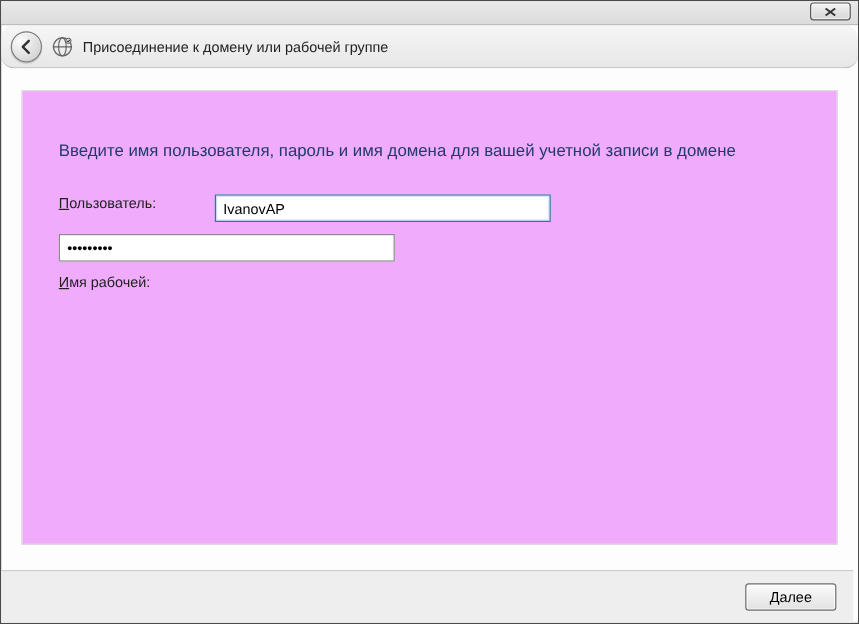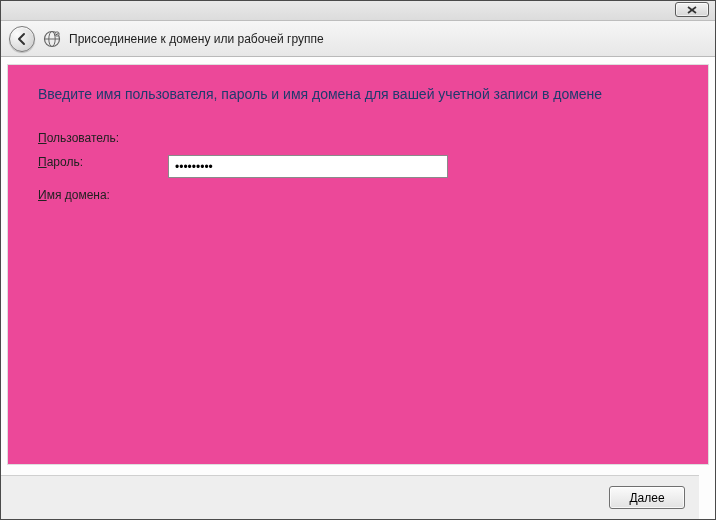--- a/index.html
+++ b/index.html
@@ -35,20 +35,21 @@
     box-shadow: inset 0 0 0 1px rgba(255,255,255,0.6);
   }
   .close-btn svg { width: 12px; height: 8px; }
   .header {
     height: 36px;
     background: linear-gradient(#f6f6f6, #e7e7e7);
     border-bottom: 1px solid #b9b9b9;
     display: flex; align-items: center;
     padding: 0 8px;
     gap: 8px;
+    border-radius: 11px;
   }
   .back-btn {
     width: 26px; height: 26px;
     border-radius: 50%;
     background: radial-gradient(circle at 30% 30%, #fcfcfc, #c9c9c9);
     border: 1px solid #7a7a7a;
     display: flex; align-items: center; justify-content: center;
     box-shadow: inset 0 1px 1px rgba(255,255,255,0.8), 0 1px 1px rgba(0,0,0,0.2);
   }
   .back-btn svg { width: 14px; height: 14px; }
@@ -57,24 +58,24 @@
     display: flex; align-items: center; justify-content: center;
   }
   .wiz-icon svg { width: 18px; height: 18px; }
   .header-title {
     font-size: 12px;
     color: #222;
   }
   .body {
     position: absolute;
     top: 57px; left: 0; right: 0; bottom: 48px;
-    background: #ec4899;
-    margin: 6px;
+    background: #f0abfc;
+    margin: 17px;
     border: 1px solid #dedede;
-    padding: 20px 30px;
+    padding: 40px 30px;
   }
   .instruction {
     font-size: 14px;
     color: #1f3a6e;
     margin-bottom: 28px;
     line-height: 1.3;
   }
   .form-row {
     display: flex;
     align-items: flex-start;
@@ -95,21 +96,21 @@
     font-family: inherit;
     background: #fff;
     outline: none;
   }
   .form-input.focused {
     border: 1px solid #3a6ea5;
     box-shadow: inset 0 0 0 1px rgba(120,170,220,0.4);
   }
   .footer {
     position: absolute;
-    left: 0; right: 16px; bottom: 0;
+    left: 0; right: 4px; bottom: 0;
     height: 44px;
     background: #eeeeee;
     border-top: 1px solid #cfcfcf;
     display: flex;
     justify-content: flex-end;
     align-items: center;
     padding: 0 14px;
     gap: 8px;
   }
   .btn {
@@ -158,32 +159,30 @@
     <div class="header-title">Присоединение к домену или рабочей группе</div>
   </div>
 
   <div class="body">
     <div class="instruction">Введите имя пользователя, пароль и имя домена для вашей учетной записи в домене</div>
 
     <div class="form-row">
       <div class="form-label">
         <span class="ul">П</span><span>ользователь:</span>
       </div>
+      <input type="text" class="form-input focused" value="IvanovAP" style="">
     </div>
 
     <div class="form-row">
-      <div class="form-label">
-        <span class="ul">П</span><span>ароль:</span>
-      </div>
       <input type="text" class="form-input" value="•••••••••" style="">
     </div>
 
     <div class="form-row">
       <div class="form-label">
-        <span class="ul">И</span><span>мя домена:</span>
+        <span class="ul">И</span><span>мя рабочей:</span>
       </div>
     </div>
   </div>
 
   <div class="footer">
     <button class="btn">
       <span class="ul">Д</span><span>алее</span>
     </button>
   </div>
 

